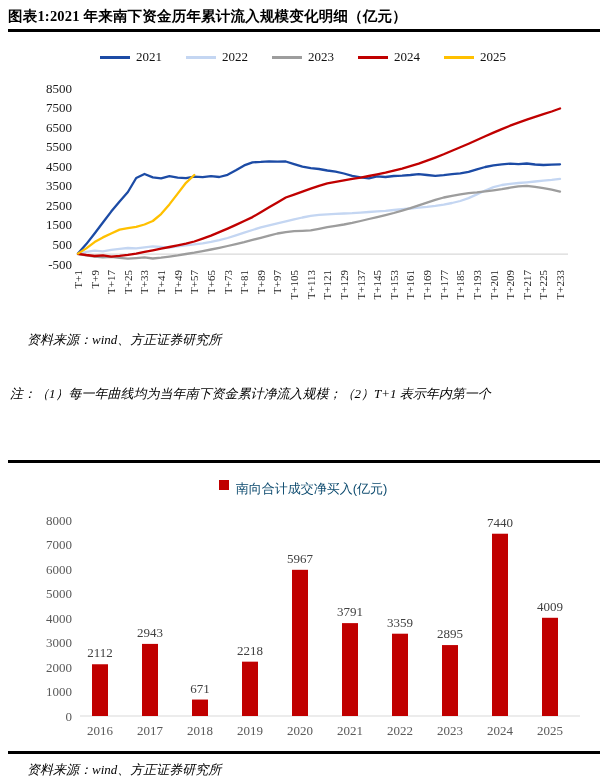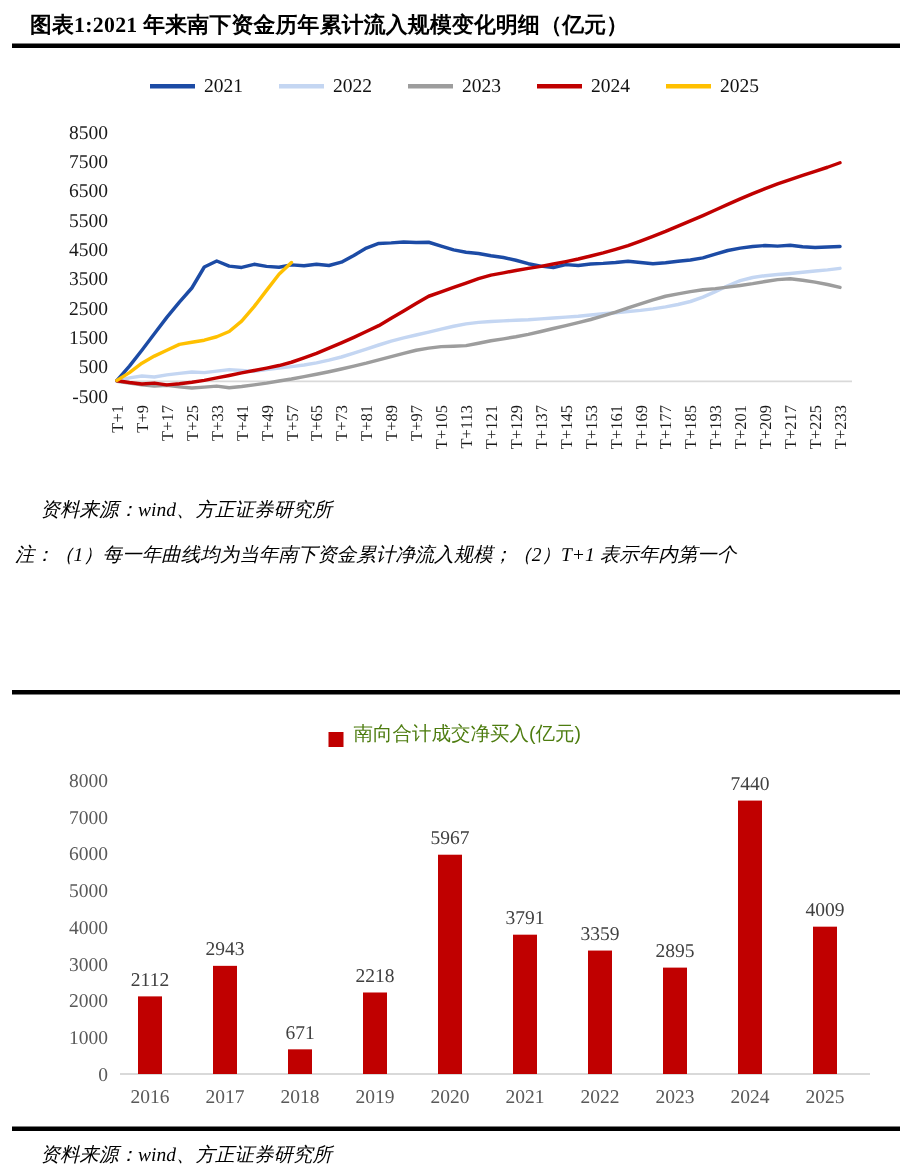--- a/index.html
+++ b/index.html
@@ -4,33 +4,33 @@
 <style>
   html,body{margin:0;padding:0;background:#ffffff;}
   #page{position:relative;width:606px;height:782px;background:#ffffff;overflow:hidden;
         font-family:"Liberation Serif","DejaVu Serif",serif;color:#000;}
   .fig-title{position:absolute;left:8px;font-size:14.5px;font-weight:bold;letter-spacing:.2px;white-space:nowrap;}
   .rule{position:absolute;left:8px;width:592px;height:3px;background:#000;}
   .legend-row{position:absolute;left:0;width:606px;display:flex;justify-content:center;align-items:center;gap:24px;}
   .leg-item{display:flex;align-items:center;gap:6px;font-size:13px;color:#111;}
   .leg-line{display:inline-block;width:30px;height:3px;}
   .src{position:absolute;left:27px;font-style:italic;font-size:13px;white-space:nowrap;}
-  .note{position:absolute;left:10px;font-style:italic;font-size:13px;white-space:nowrap;}
-  #fig2-legend{position:absolute;left:0;width:606px;display:flex;justify-content:center;align-items:flex-end;gap:7px;
-        font-family:"Liberation Sans","DejaVu Sans",sans-serif;font-size:13px;color:#4d7c0f;}
+  .note{position:absolute;left:10px;font-style:italic;font-size:13px;white-space:nowrap;margin-top:24px;}
+  #fig2-legend{position:absolute;left:0;width:606px;display:flex;justify-content:center;align-items:flex-start;gap:7px;
+        font-family:"Liberation Sans","DejaVu Sans",sans-serif;font-size:13px;color:#0c4a6e;}
   .sq{display:inline-block;width:10px;height:10px;}
   svg{position:absolute;left:0;}
   svg text{font-family:"Liberation Serif","DejaVu Serif",serif;}
 </style>
 </head>
 <body>
 
 <div id="page">
 
-  <div class="fig-title" style="top:7px;margin-left:12px;">图表1:2021 年来南下资金历年累计流入规模变化明细（亿元）</div>
+  <div class="fig-title" style="top:7px;">图表1:2021 年来南下资金历年累计流入规模变化明细（亿元）</div>
   <div class="rule" style="top:29px;"></div>
 
   <div class="legend-row" style="top:49px;" id="fig1-legend">
       <div class="leg-item">
         <span class="leg-line" style="background: rgb(28, 75, 165);"></span>
         <span>2021</span>
       </div>
       <div class="leg-item">
         <span class="leg-line" style="background: rgb(196, 214, 242);"></span>
         <span>2022</span>

